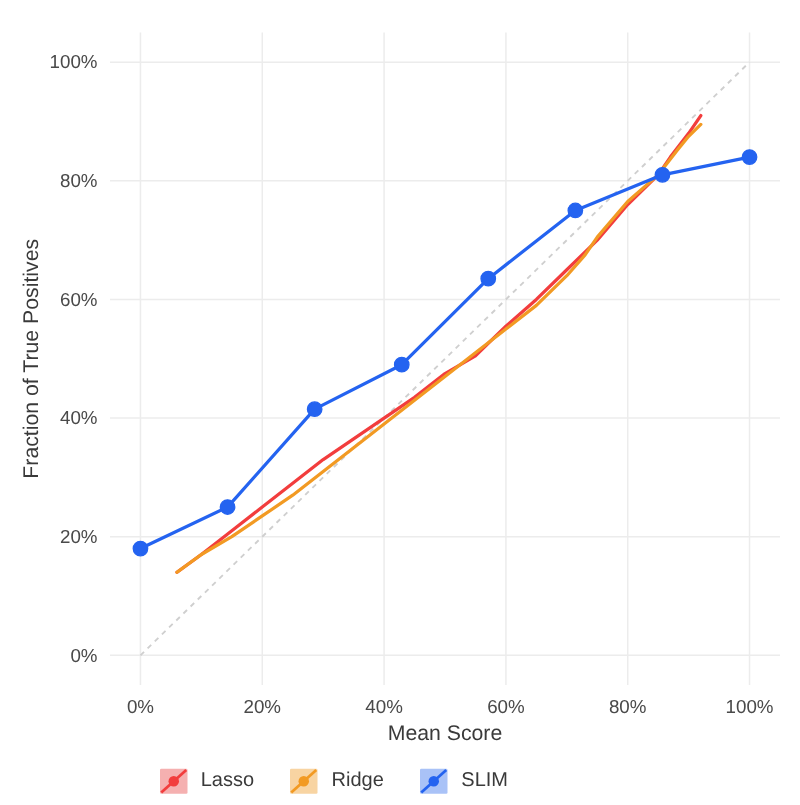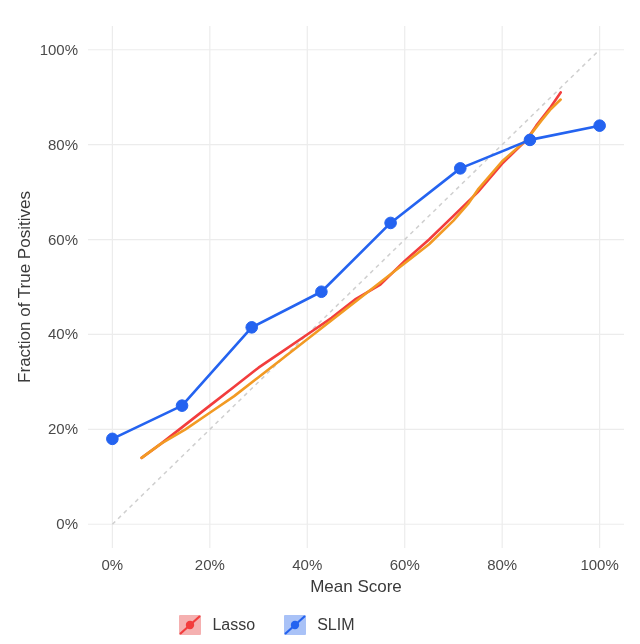--- a/index.html
+++ b/index.html
@@ -120,20 +120,30 @@
             <rect x="1" y="1" width="22" height="20" rx="1" fill="#F5B0B0" stroke="#F23D3D" stroke-width="0"></rect>
             <line x1="2" y1="20" x2="22" y2="2" stroke="#F23D3D" stroke-width="2.2"></line>
             <circle cx="12" cy="11" r="4.2" fill="#F23D3D"></circle>
           </svg>
         </div>
         <span>Lasso</span>
       </div>
       <div class="legend-item">
         <div class="legend-swatch">
           <svg viewBox="0 0 24 22">
+            <rect x="1" y="1" width="22" height="20" rx="1" fill="#F8D4A2" stroke="#F29A23" stroke-width="0"></rect>
+            <line x1="2" y1="20" x2="22" y2="2" stroke="#F29A23" stroke-width="2.2"></line>
+            <circle cx="12" cy="11" r="4.2" fill="#F29A23"></circle>
+          </svg>
+        </div>
+        <span>Ridge</span>
+      </div>
+      <div class="legend-item">
+        <div class="legend-swatch">
+          <svg viewBox="0 0 24 22">
             <rect x="1" y="1" width="22" height="20" rx="1" fill="#A9C2F7" stroke="#2463F0" stroke-width="0"></rect>
             <line x1="2" y1="20" x2="22" y2="2" stroke="#2463F0" stroke-width="2.2"></line>
             <circle cx="12" cy="11" r="4.2" fill="#2463F0"></circle>
           </svg>
         </div>
         <span>SLIM</span>
       </div>
     </div>
 </div>
 

